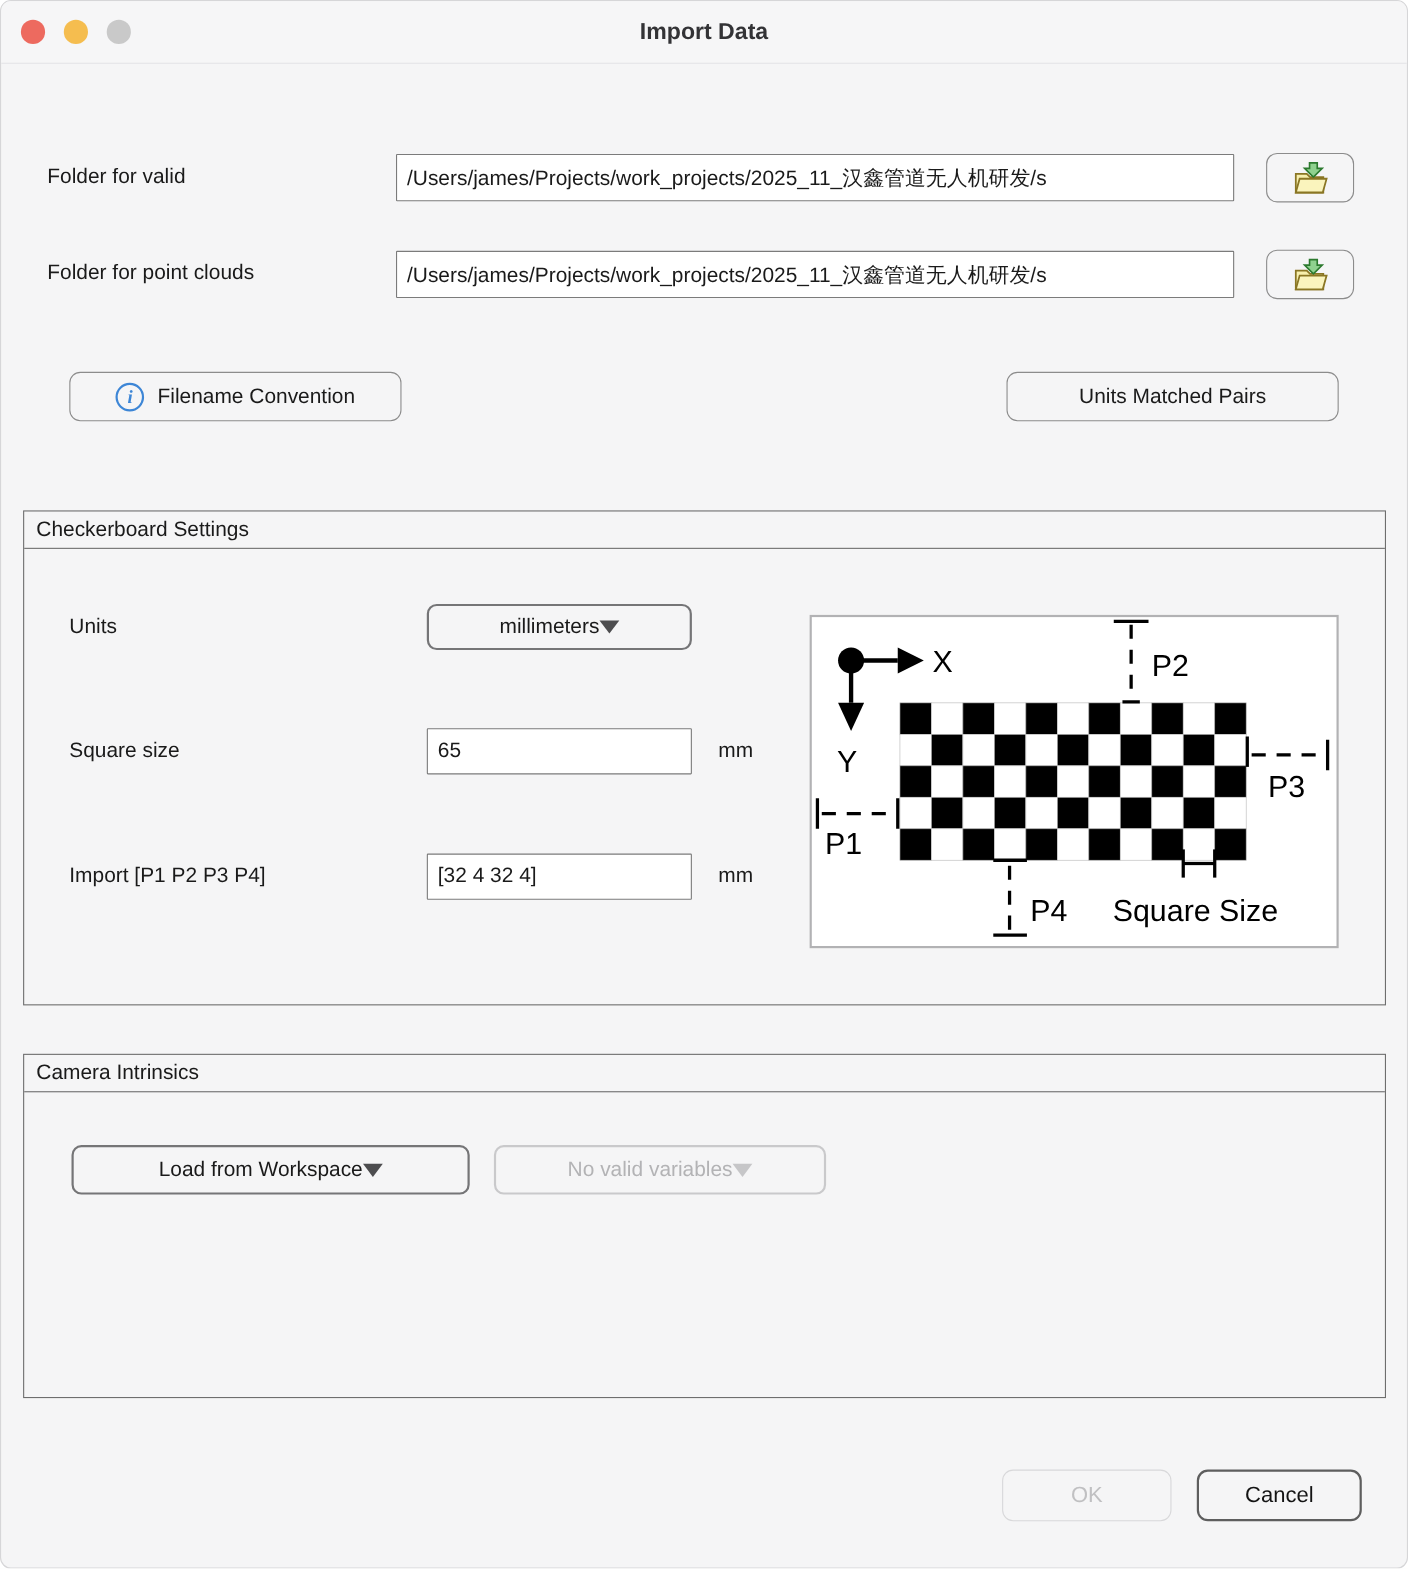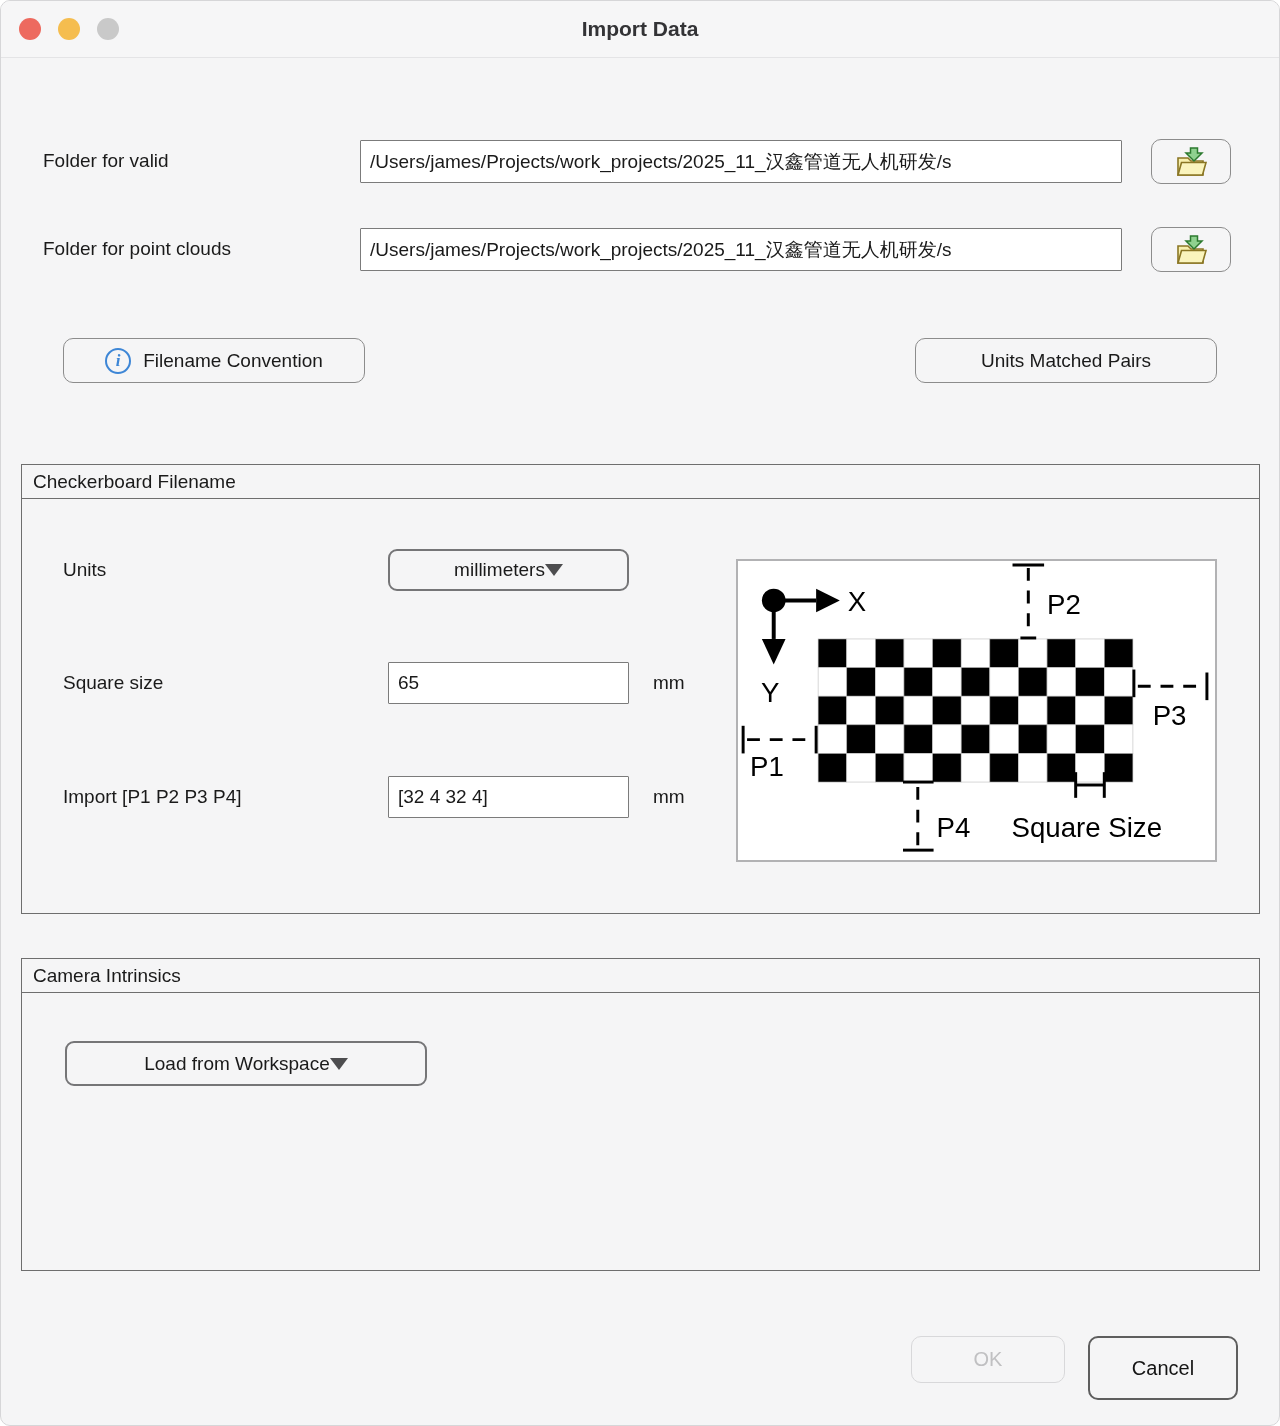--- a/index.html
+++ b/index.html
@@ -92,21 +92,21 @@
   <button class="push-btn" style="left:62px;top:337px;width:302px;height:45px;">
     <span class="info-circle">i</span>
     <span>Filename Convention</span>
   </button>
 
   <button class="push-btn" style="left:914px;top:337px;width:302px;height:45px;">
     <span>Units Matched Pairs</span>
   </button>
 
   <div class="groupbox" id="gb-checker">
-    <div class="gb-title">Checkerboard Filename</div>
+    <div class="gb-title">Checkerboard Settings</div>
   </div>
 
   <div class="field-label" style="left:62px;top:558px;">Units</div>
   <div class="dropdown" style="left:387px;top:548px;width:241px;height:42px;">
     <span>millimeters</span>
     <span class="dd-arrow"></span>
   </div>
 
   <div class="field-label" style="left:62px;top:671px;">Square size</div>
   <input class="text-input" style="left: 387px; top: 661px; width: 241px; height: 42px;" type="text" value="65">
@@ -214,17 +214,21 @@
 
   <div class="groupbox" id="gb-intrinsics">
     <div class="gb-title">Camera Intrinsics</div>
   </div>
 
   <div class="dropdown" style="left:64px;top:1040px;width:362px;height:45px;">
     <span>Load from Workspace</span>
     <span class="dd-arrow"></span>
   </div>
 
+  <div class="dropdown disabled" style="left:448px;top:1040px;width:302px;height:45px;">
+    <span>No valid variables</span>
+    <span class="dd-arrow"></span>
+  </div>
 
   <button class="push-btn ok" style="left:910px;top:1335px;width:154px;height:47px;font-size:20px;">OK</button>
-  <button class="push-btn cancel" style="left:1087px;top:1335px;width:150px;height:64px;">Cancel</button>
+  <button class="push-btn cancel" style="left:1087px;top:1335px;width:150px;height:47px;">Cancel</button>
 
 </div>
 
 </body></html>

